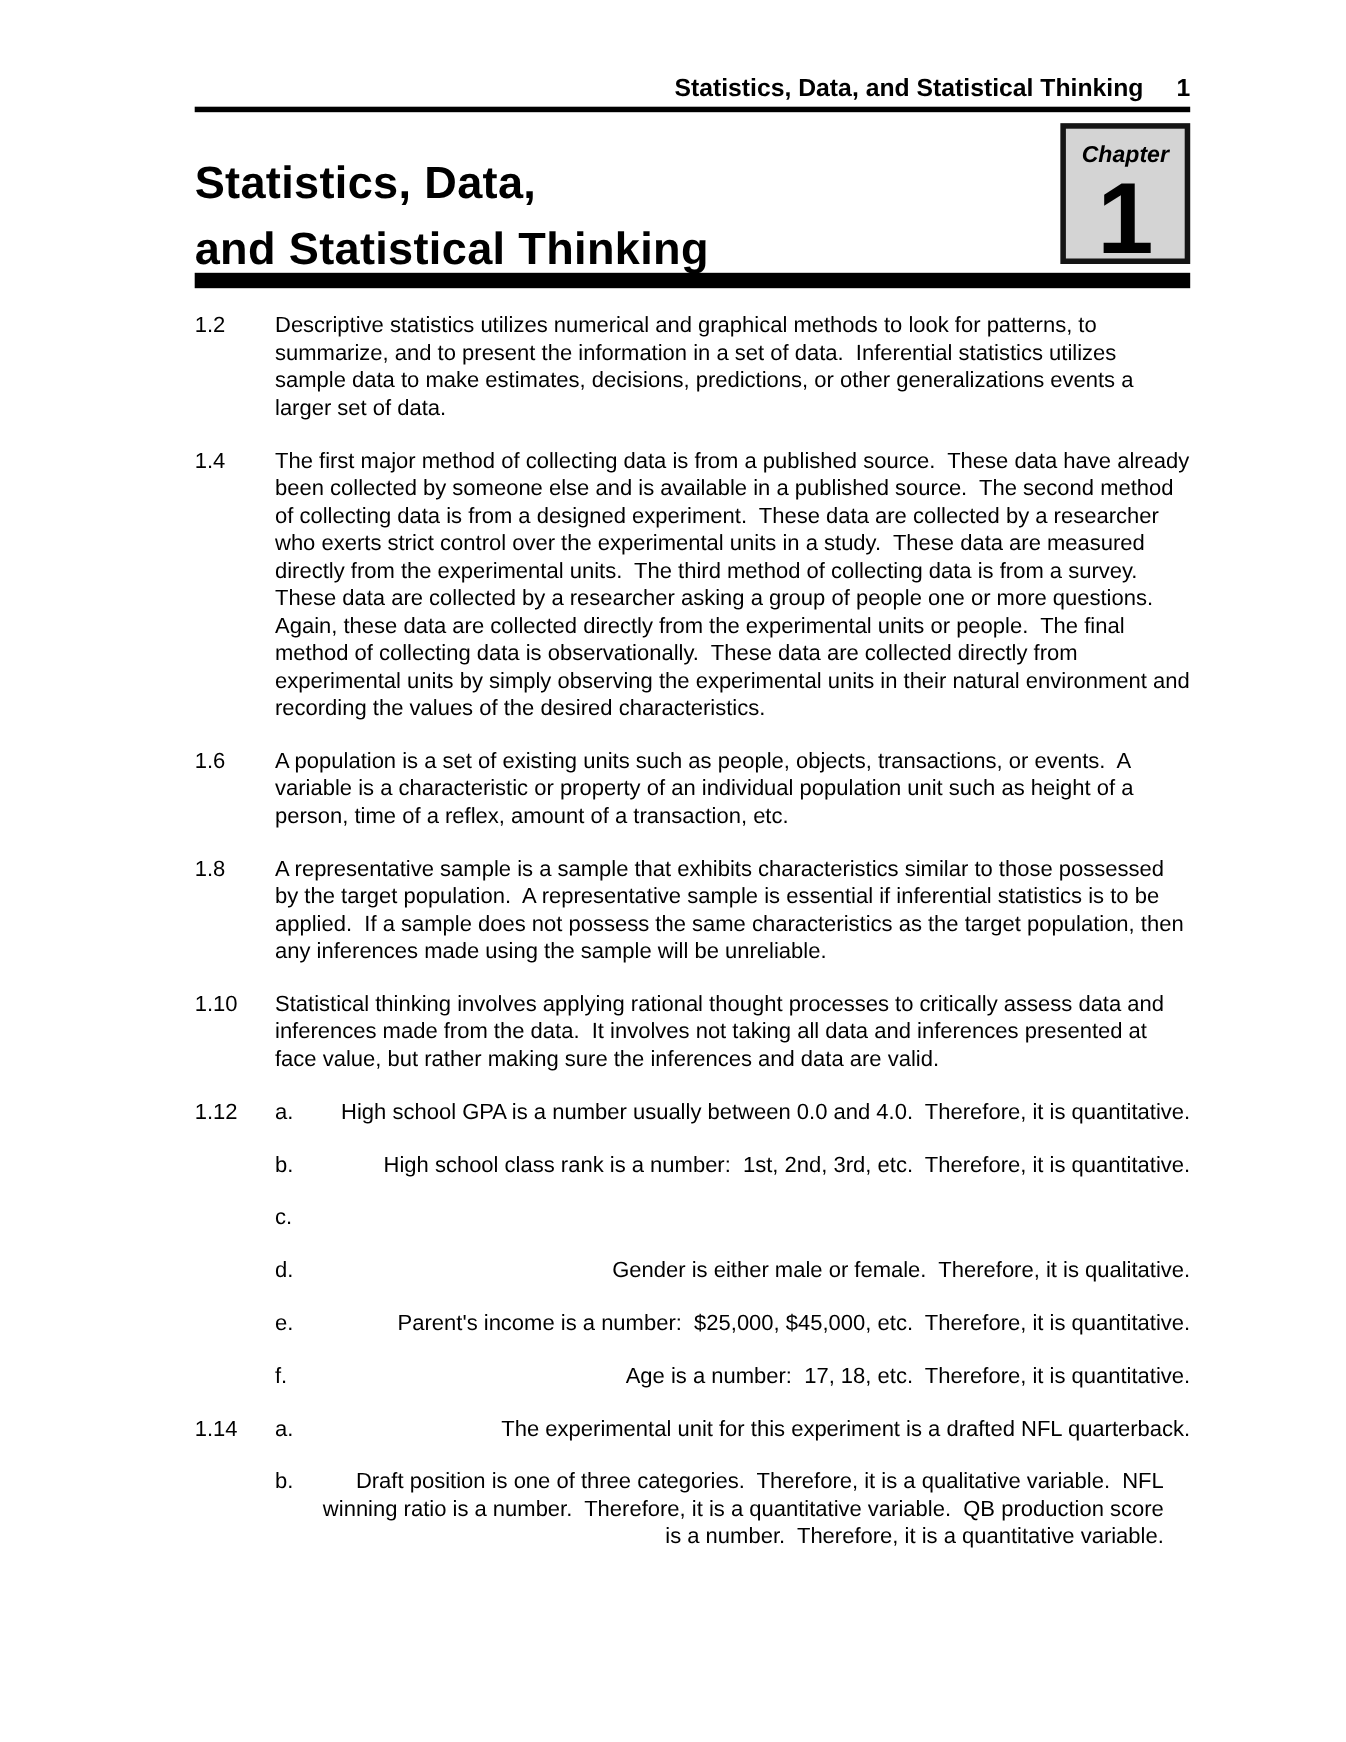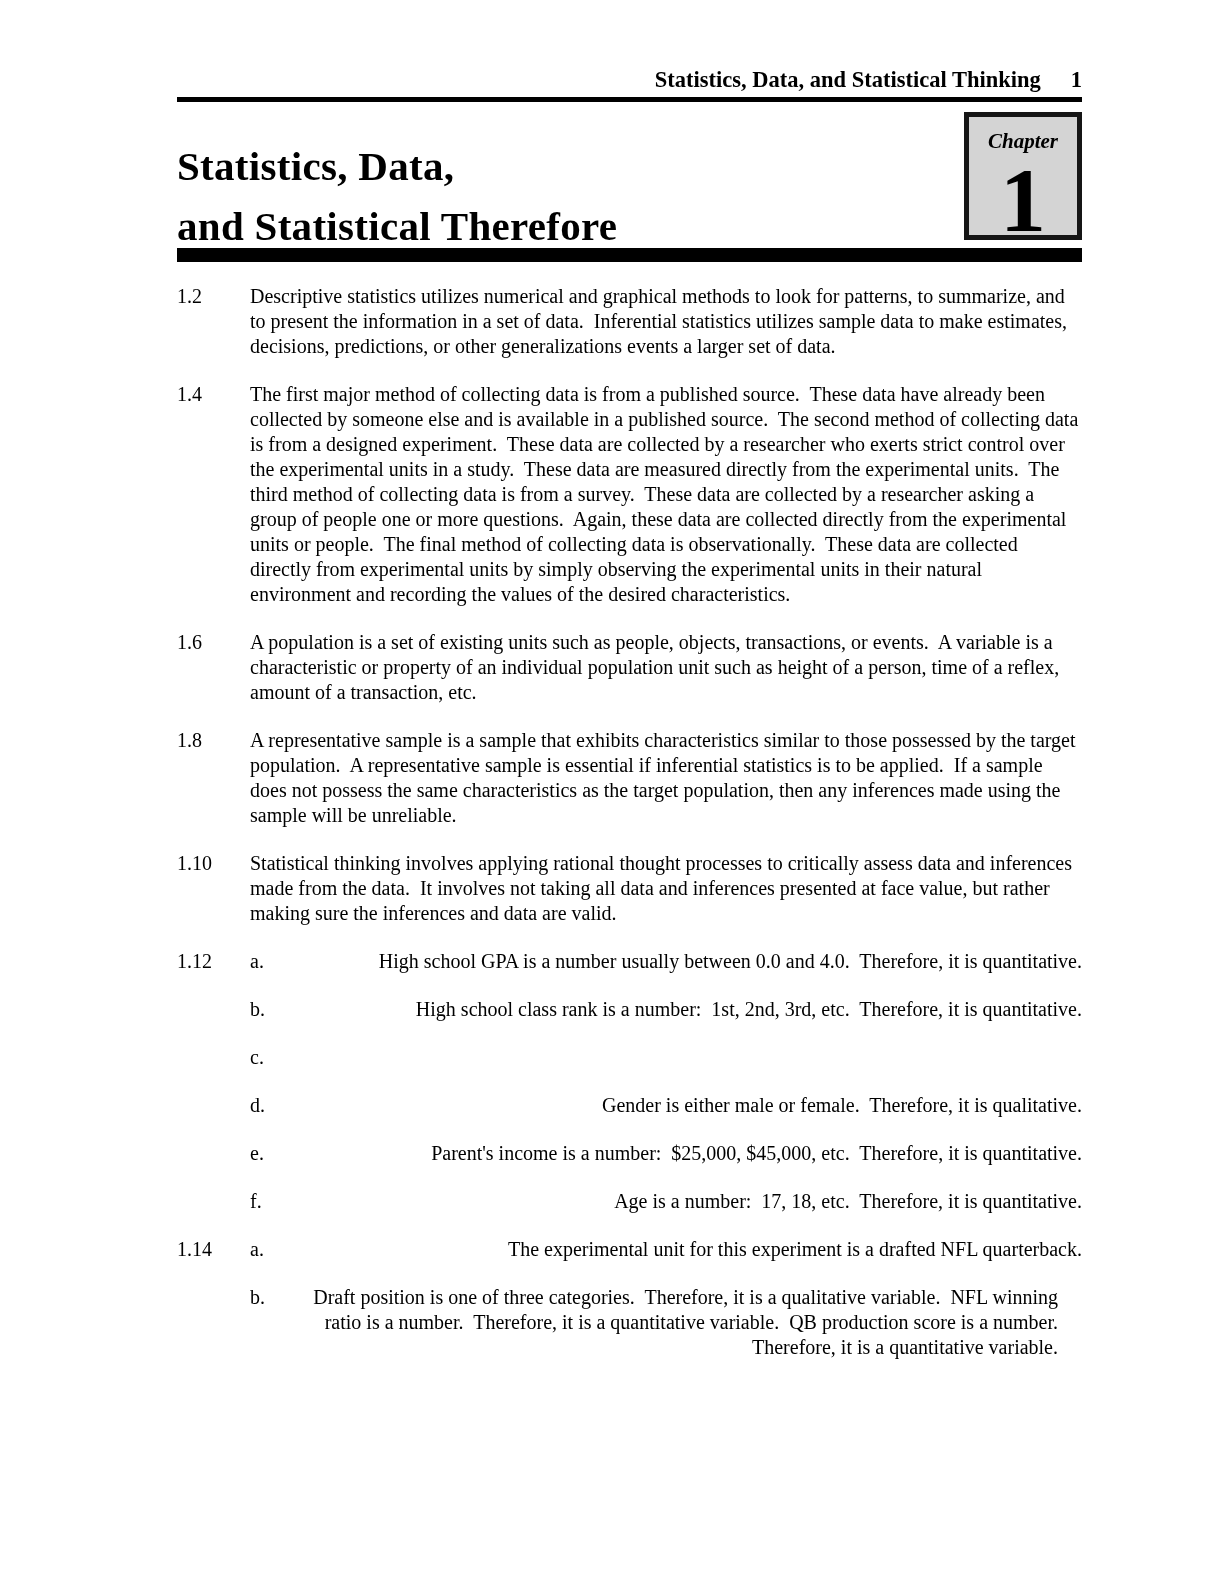--- a/index.html
+++ b/index.html
@@ -3,21 +3,21 @@
 <meta charset="utf-8">
 <style>
   * { box-sizing: border-box; }
   html, body { margin: 0; padding: 0; background: #ffffff; }
   .page {
     position: relative;
     width: 1224px;
     height: 1584px;
     background: #ffffff;
     color: #000000;
-    font-family: Liberation Serif, serif;
+    font-family: Liberation Sans, sans-serif;
     overflow: hidden;
   }
   .content {
     position: absolute;
     left: 177px;
     top: 0;
     width: 905px;
   }
   
   .running-head {
@@ -88,21 +88,21 @@
 <div class="page">
   <div class="content">
 
     <div class="running-head">
       <span>Statistics, Data, and Statistical Thinking</span><span class="pageno">1</span>
     </div>
 
     <div class="title-section">
       <h1 class="chapter-title">
         <span>Statistics, Data,</span><br>
-        <span>and Statistical Therefore</span>
+        <span>and Statistical Thinking</span>
       </h1>
       <div class="title-bar"></div>
       <div class="chapter-box">
         <div class="chapter-label">Chapter</div>
         <div class="chapter-number">1</div>
       </div>
     </div>
 
     <div class="problems">
 

